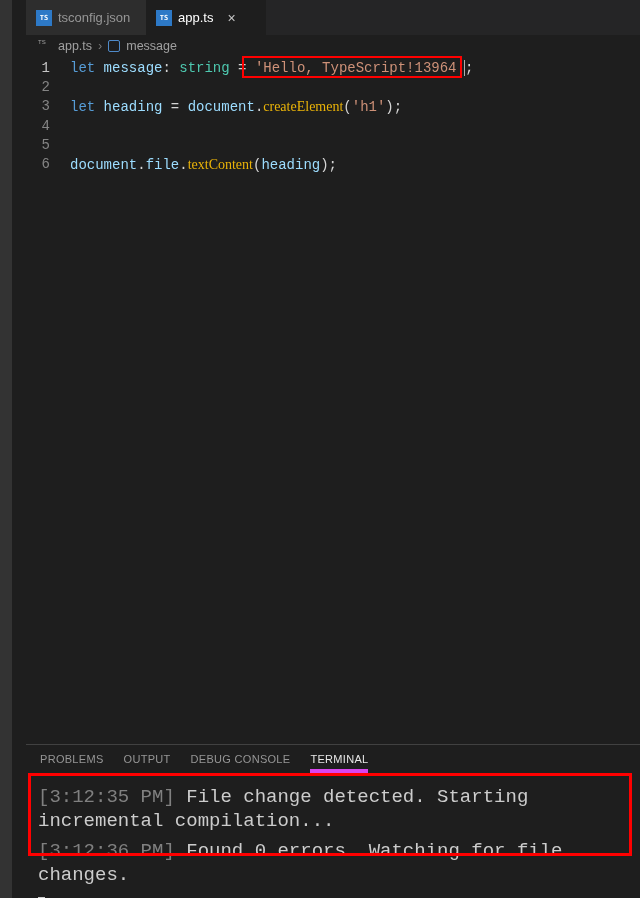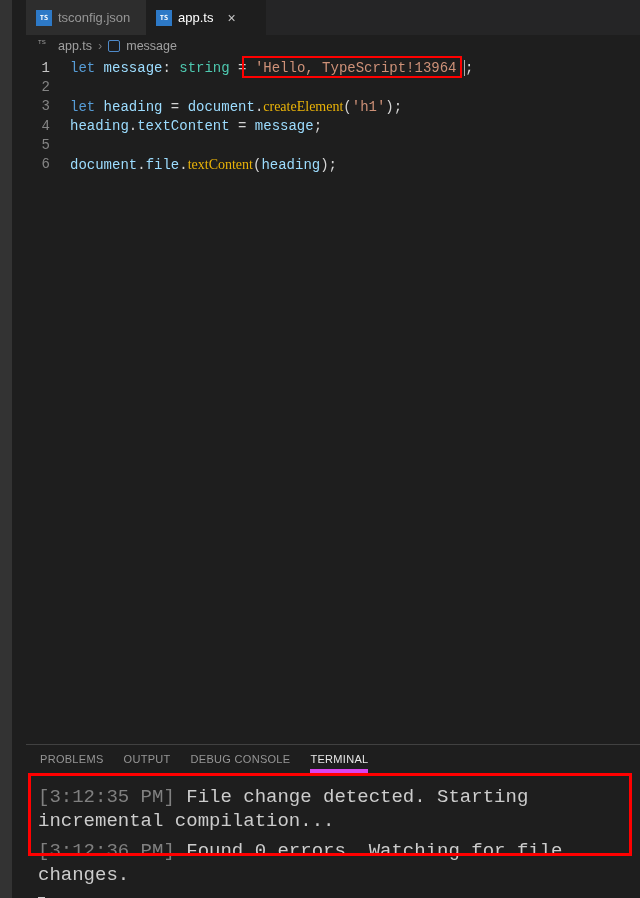--- a/index.html
+++ b/index.html
@@ -190,21 +190,20 @@
     <span class="lineno">1</span>
     <span><span class="tok-keyword">let</span><span class="tok-ident"> message</span><span class="tok-punct">: </span><span class="tok-type">string</span><span class="tok-punct"> = </span><span class="tok-string">'Hello, TypeScript!13964'</span><span class="cursor"></span><span class="tok-punct">;</span></span>
   </div>
   <div class="line"><span class="lineno">2</span></div>
   <div class="line">
     <span class="lineno">3</span>
     <span><span class="tok-keyword">let</span><span class="tok-ident"> heading </span><span class="tok-punct">= </span><span class="tok-obj">document</span><span class="tok-punct">.</span><span class="tok-func">createElement</span><span class="tok-punct">(</span><span class="tok-string">'h1'</span><span class="tok-punct">);</span></span>
   </div>
   <div class="line">
     <span class="lineno">4</span>
-    <span><span class="tok-obj">heading</span><span class="tok-punct">.</span><span class="tok-obj">textContent</span><span class="tok-punct"> = </span><span class="tok-obj">message</span><span class="tok-punct">;</span></span>
   </div>
   <div class="line">
     <span class="lineno">5</span>
   </div>
   <div class="line">
     <span class="lineno">6</span>
     <span><span class="tok-obj">document</span><span class="tok-punct">.</span><span class="tok-obj">file</span><span class="tok-punct">.</span><span class="tok-func">textContent</span><span class="tok-punct">(</span><span class="tok-obj">heading</span><span class="tok-punct">);</span></span>
   </div>
 
   <div class="highlight-box" style="top:-1px; left:216px; width:220px; height:22px;"></div>

